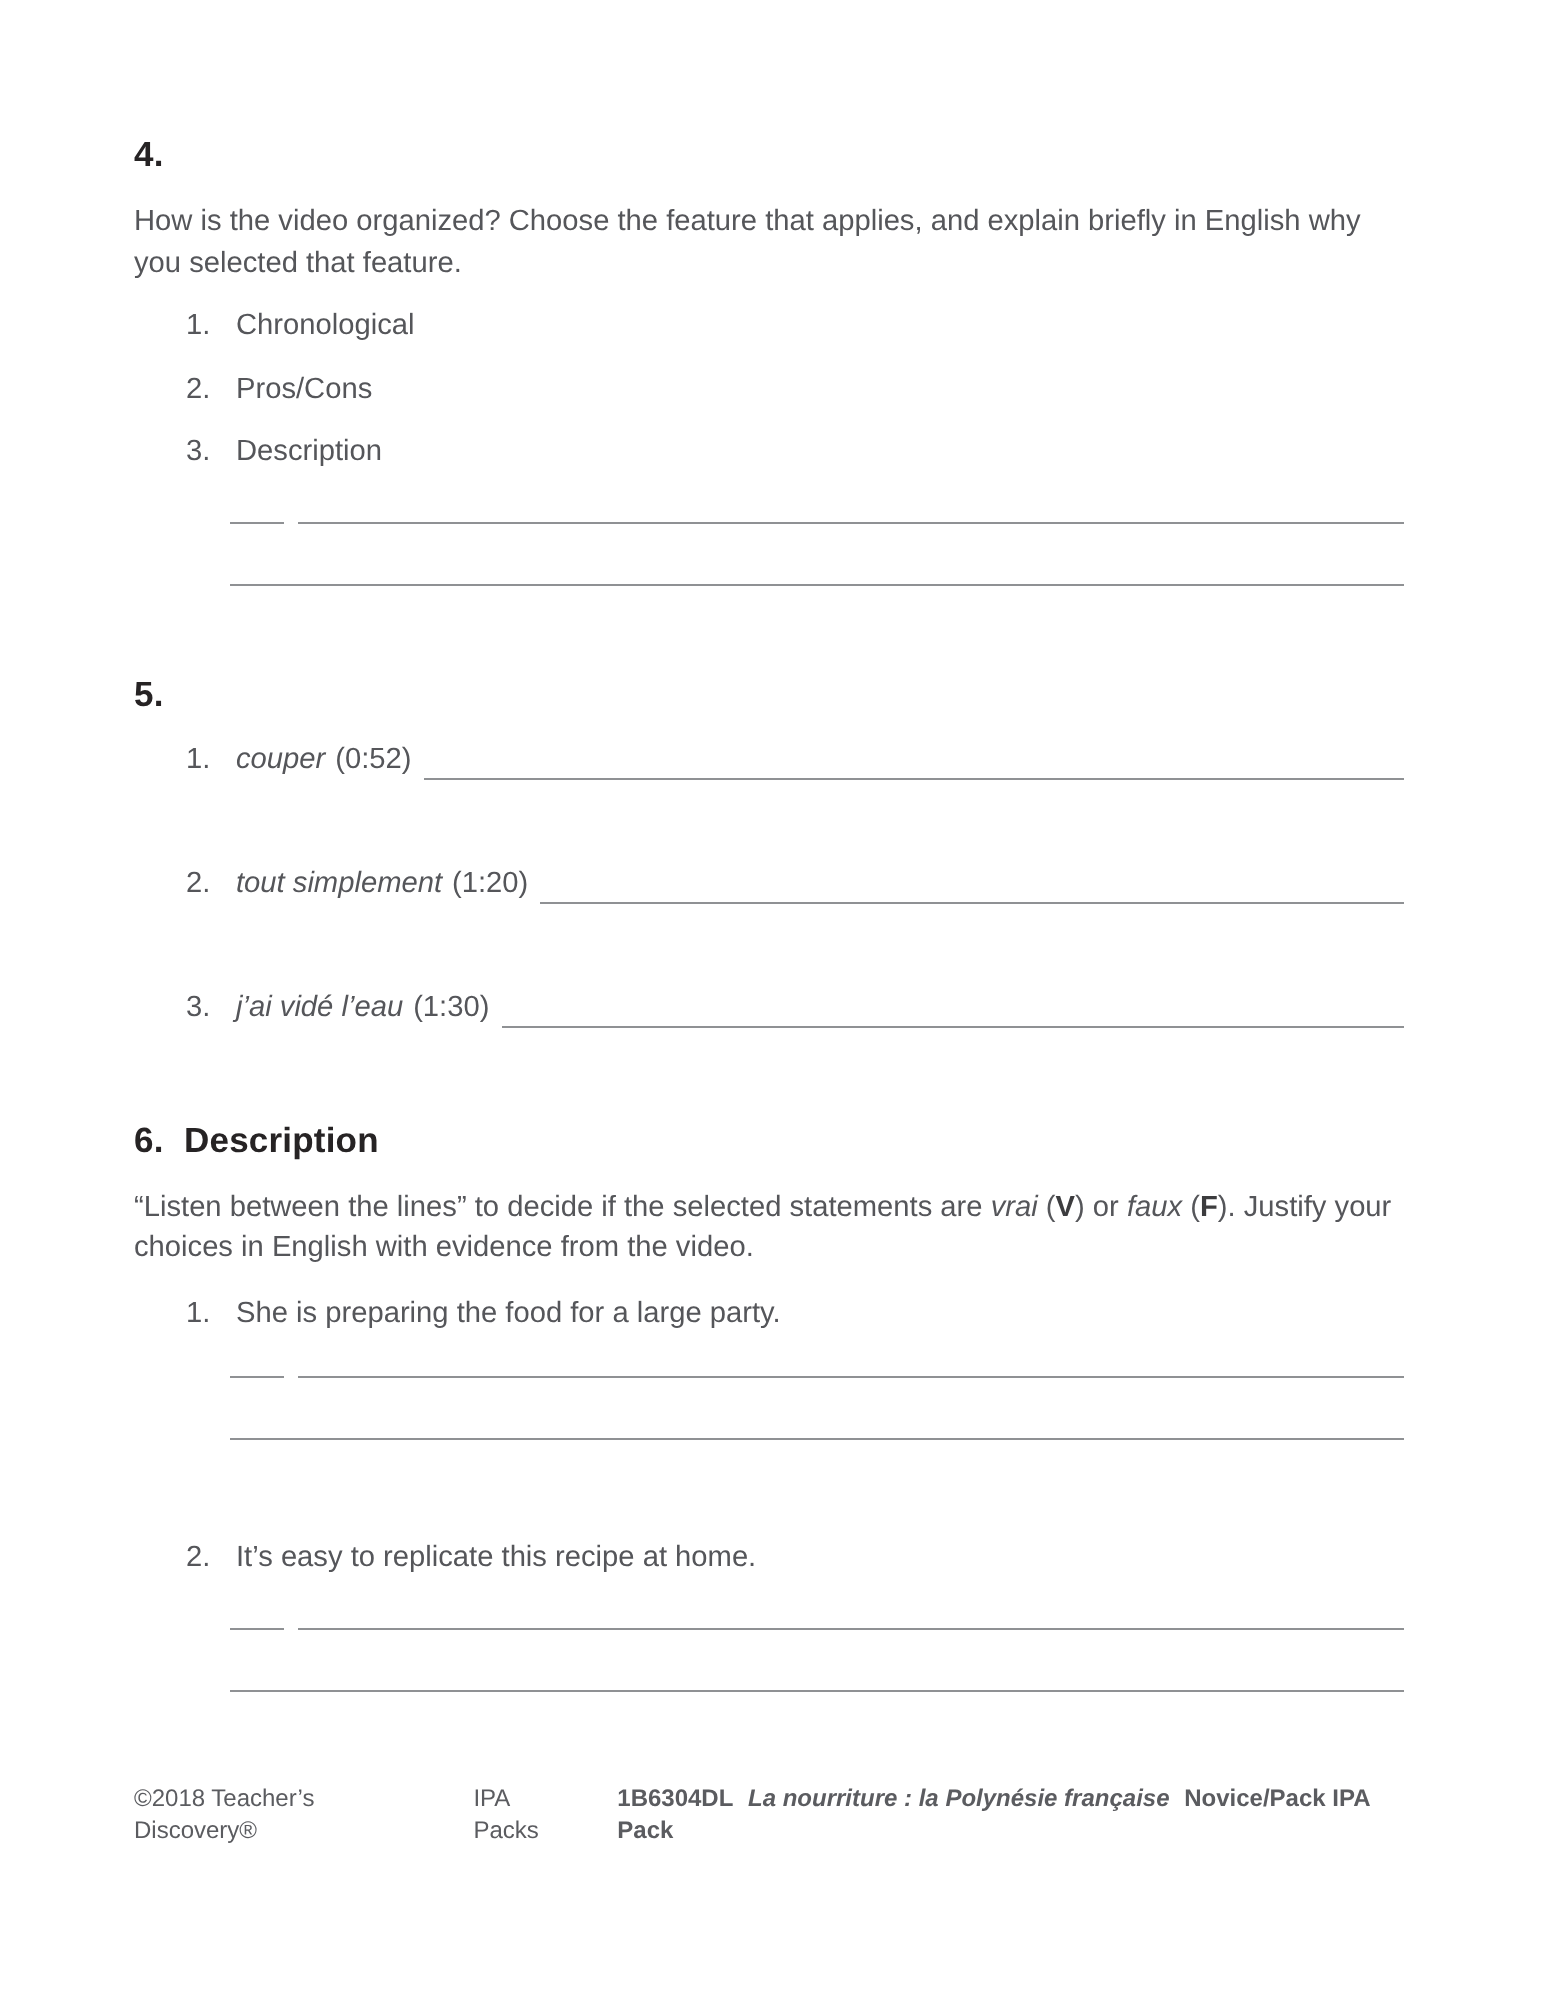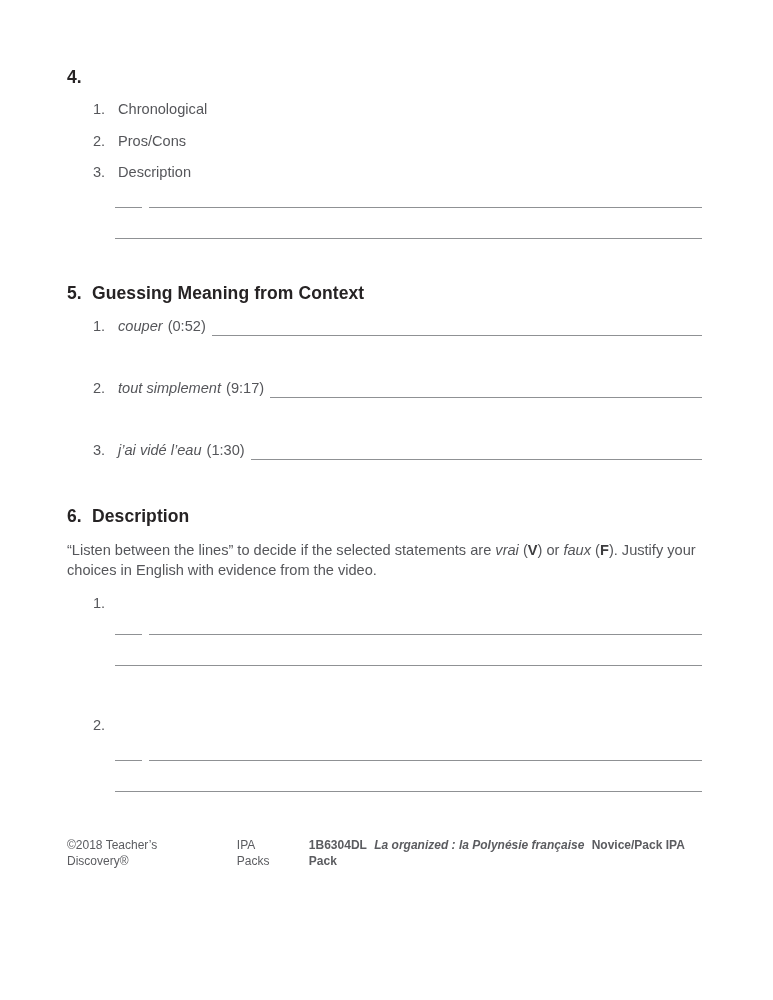--- a/index.html
+++ b/index.html
@@ -93,20 +93,21 @@
 </style>
 </head>
 <body>
 
 <div class="page">
 
   <div>
     <h2 class="section-title">
       <span class="h-num">4.</span>
     </h2>
+    <p class="intro">How is the video organized? Choose the feature that applies, and explain briefly in English why you selected that feature.</p>
     <div class="options">
       <div class="option">
         <span class="num">1.</span>
         <span>Chronological</span>
       </div>
       <div class="option">
         <span class="num">2.</span>
         <span>Pros/Cons</span>
       </div>
       <div class="option">
@@ -117,72 +118,73 @@
     <div class="answer-pair first">
       <div class="blank-short"></div>
       <div class="blank-long"></div>
     </div>
     <div class="full-blank"></div>
   </div>
 
   <div>
     <h2 class="section-title sec5-title">
       <span class="h-num">5.</span>
-      <span>Guessing Meaning from Context</span>
     </h2>
 
     <div class="s5-item">
       <span class="num">1.</span>
       <span class="phrase">couper</span>
       <span class="time">(0:52)</span>
       <span class="fill"></span>
     </div>
     <div class="s5-item">
       <span class="num">2.</span>
       <span class="phrase">tout simplement</span>
-      <span class="time">(9:17)</span>
+      <span class="time">(1:20)</span>
       <span class="fill"></span>
     </div>
     <div class="s5-item">
       <span class="num">3.</span>
       <span class="phrase">j’ai vidé l’eau</span>
       <span class="time">(1:30)</span>
       <span class="fill"></span>
     </div>
   </div>
 
   <div>
     <h2 class="section-title sec6-title">
       <span class="h-num">6.</span>
       <span>Description</span>
     </h2>
     <p class="intro"><span>“Listen between the lines” to decide if the selected statements are </span><span class="it">vrai</span><span> (</span><span class="bd">V</span><span>) or </span><span class="it">faux</span><span> (</span><span class="bd">F</span><span>). Justify your choices in English with evidence from the video.</span></p>
 
     <div class="statement">
       <span class="num">1.</span>
+      <span>She is preparing the food for a large party.</span>
     </div>
     <div class="answer-pair after-statement">
       <div class="blank-short"></div>
       <div class="blank-long"></div>
     </div>
     <div class="full-blank"></div>
 
     <div class="statement second">
       <span class="num">2.</span>
+      <span>It’s easy to replicate this recipe at home.</span>
     </div>
     <div class="answer-pair after-statement2">
       <div class="blank-short"></div>
       <div class="blank-long"></div>
     </div>
     <div class="full-blank"></div>
   </div>
 
   <div class="footer">
     <span>©2018 Teacher’s Discovery®</span>
     <span>IPA Packs</span>
     <span class="pack-info">
       <span>1B6304DL</span>
-      <span class="it">La organized : la Polynésie française</span>
+      <span class="it">La nourriture : la Polynésie française</span>
       <span>Novice/Pack IPA Pack</span>
     </span>
   </div>
 
 </div>
 
 </body></html>

